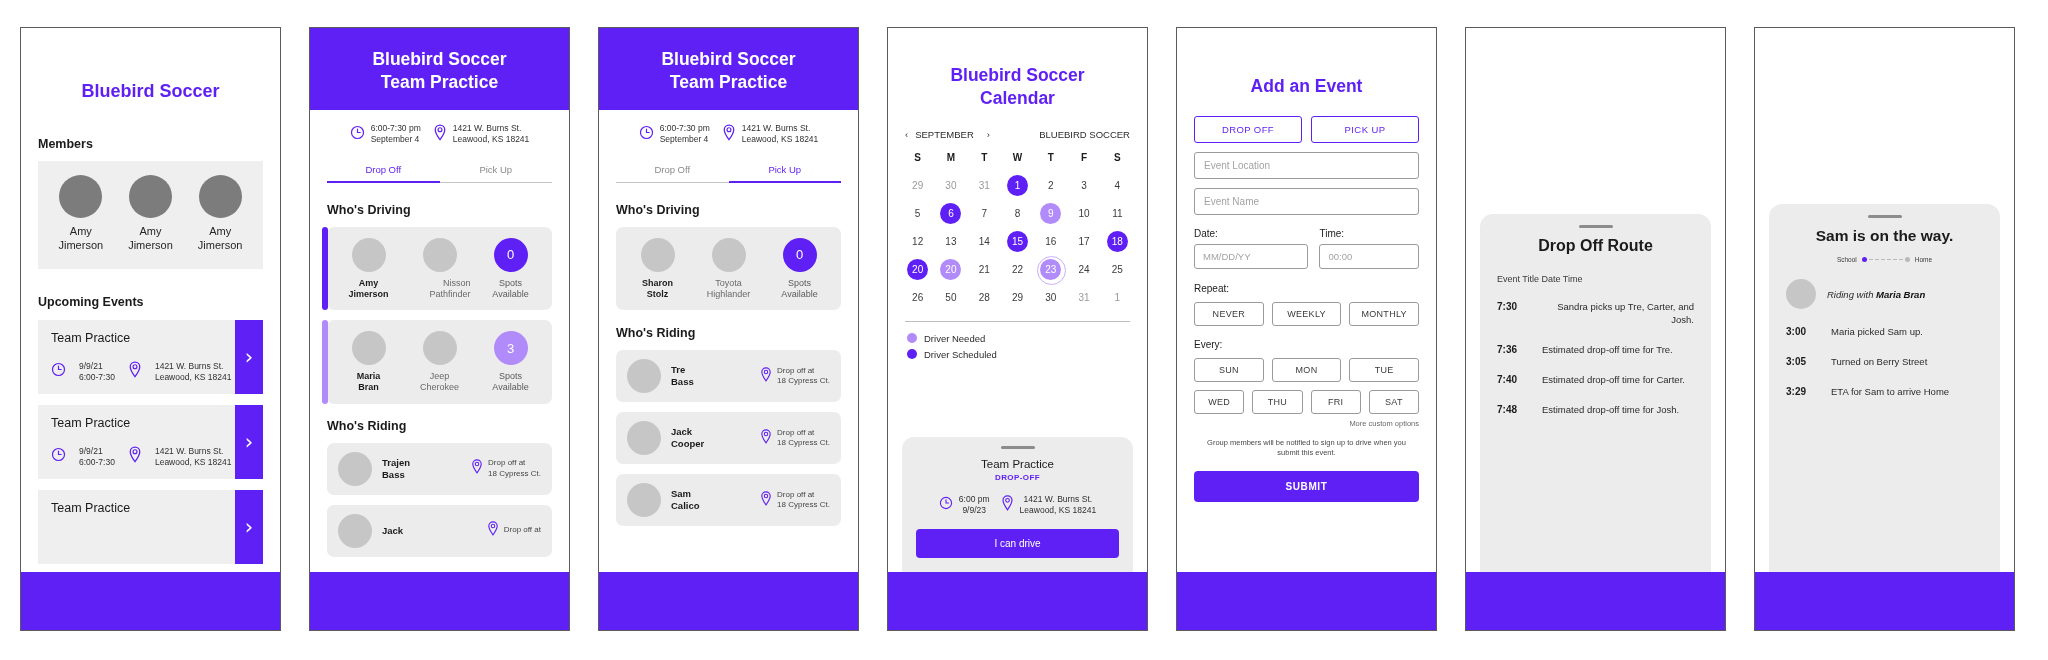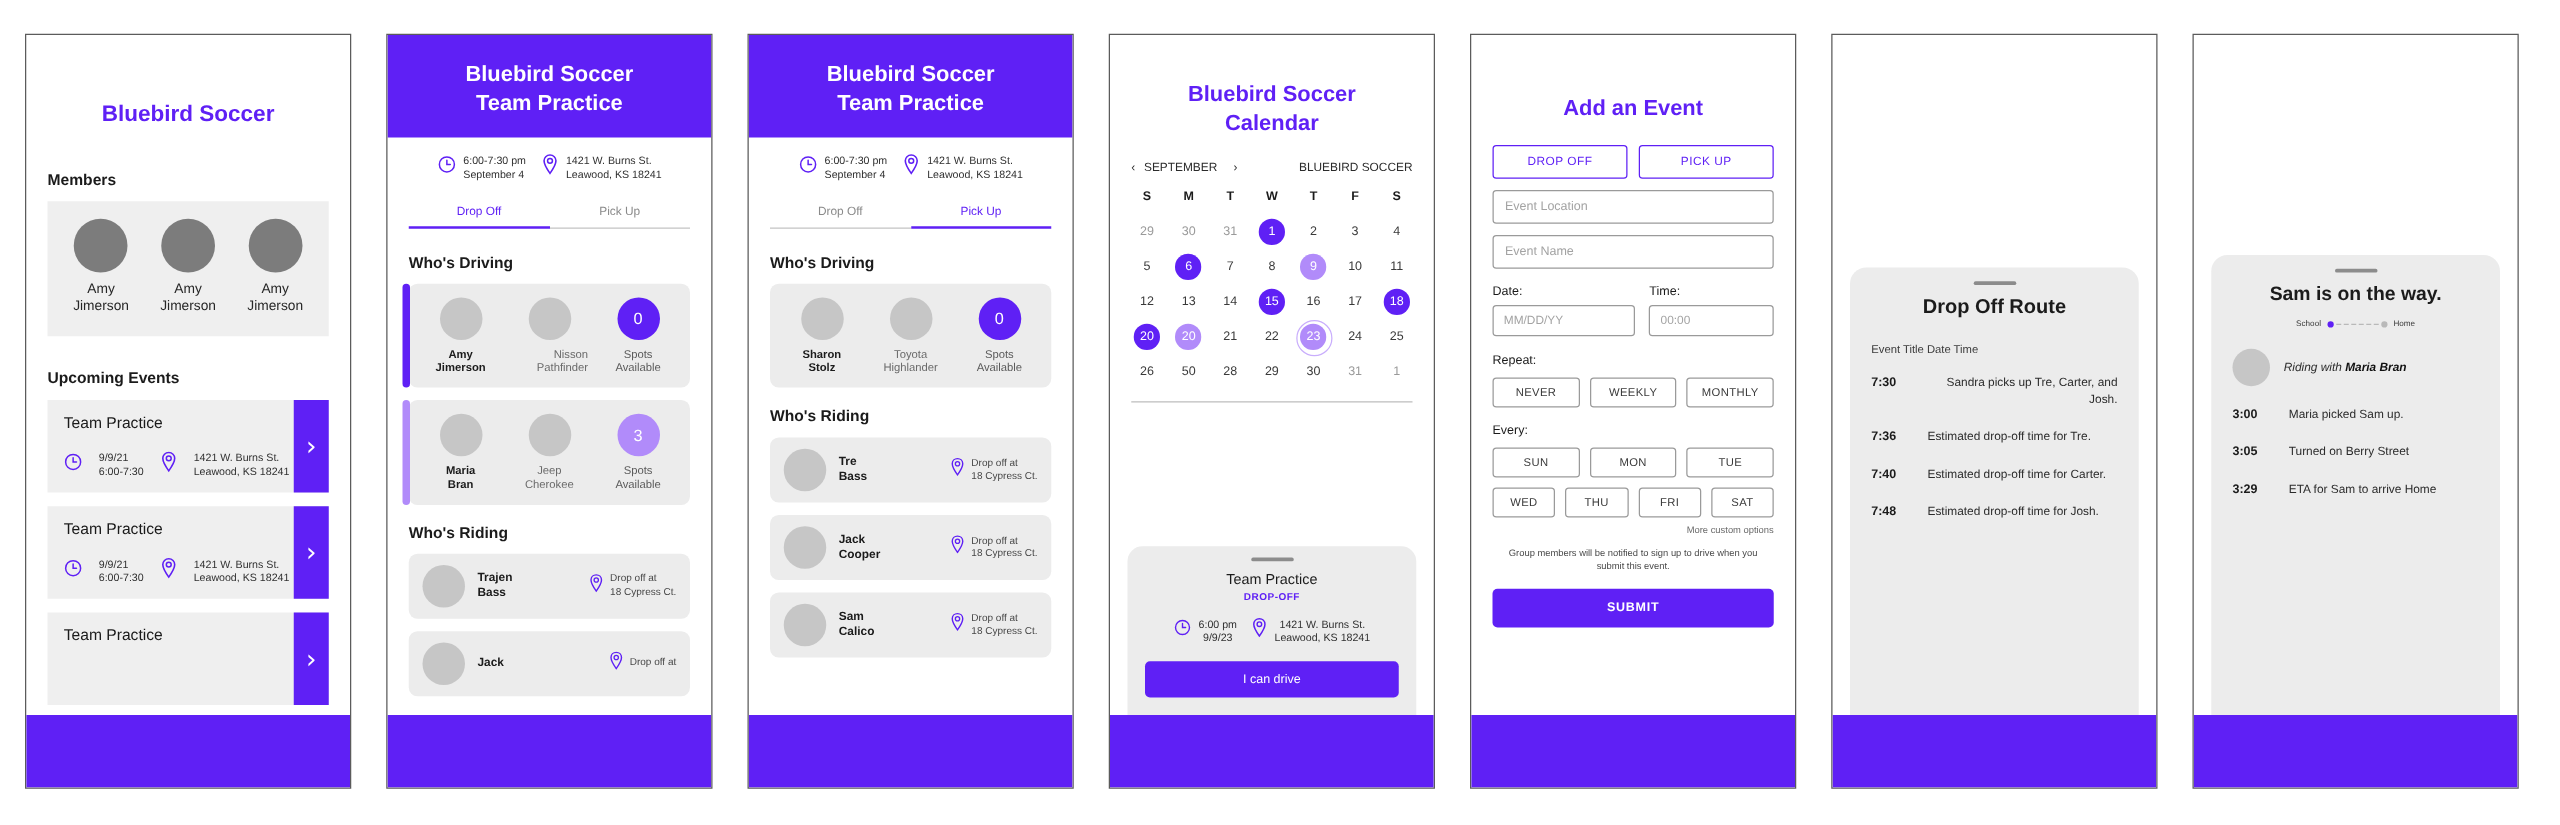--- a/index.html
+++ b/index.html
@@ -545,20 +545,30 @@
         <div class="cal-day">25</div>
         <div class="cal-day">26</div>
         <div class="cal-day">50</div>
         <div class="cal-day">28</div>
         <div class="cal-day">29</div>
         <div class="cal-day">30</div>
         <div class="cal-day" style="color: rgb(154, 154, 154);">31</div>
         <div class="cal-day" style="color: rgb(154, 154, 154);">1</div>
       </div>
     <div class="cal-sep"></div>
+    <div class="legend">
+      <div class="legend-row">
+        <span class="dot" style="background:#b18bfa"></span>
+        <span class="legend-txt">Driver Needed</span>
+      </div>
+      <div class="legend-row">
+        <span class="dot" style="background:#5f20f5"></span>
+        <span class="legend-txt">Driver Scheduled</span>
+      </div>
+    </div>
     <div class="sheet">
       <div class="grabber"></div>
       <div class="sheet-title">Team Practice</div>
       <div class="sheet-sub">DROP-OFF</div>
       <div class="sheet-meta">
         <div class="info-item">
           <span class="ico">
             <svg width="14" height="14" viewBox="0 0 20 20">
                 <circle cx="10" cy="10" r="8" fill="none" stroke="#5f20f5" stroke-width="1.6"></circle>
                 <path d="M10 5.5V10h3.6" stroke="#5f20f5" stroke-width="1.6" fill="none" stroke-linecap="round"></path>

